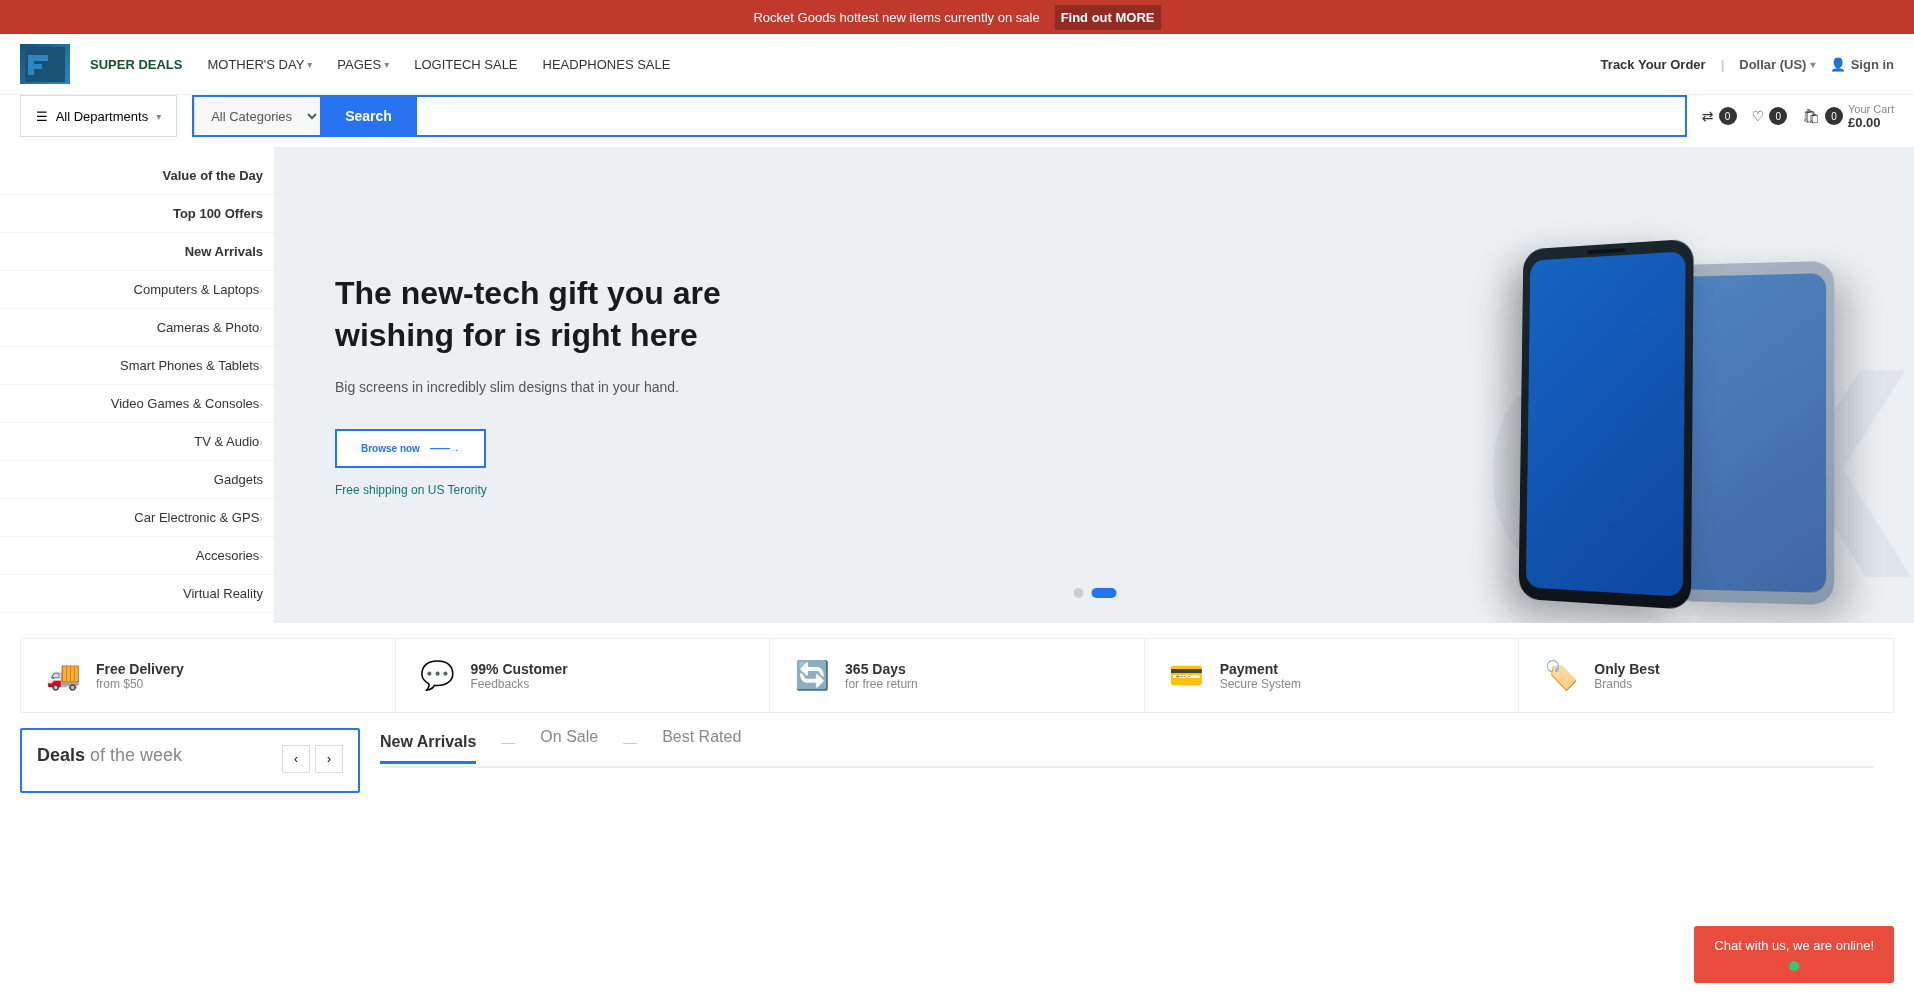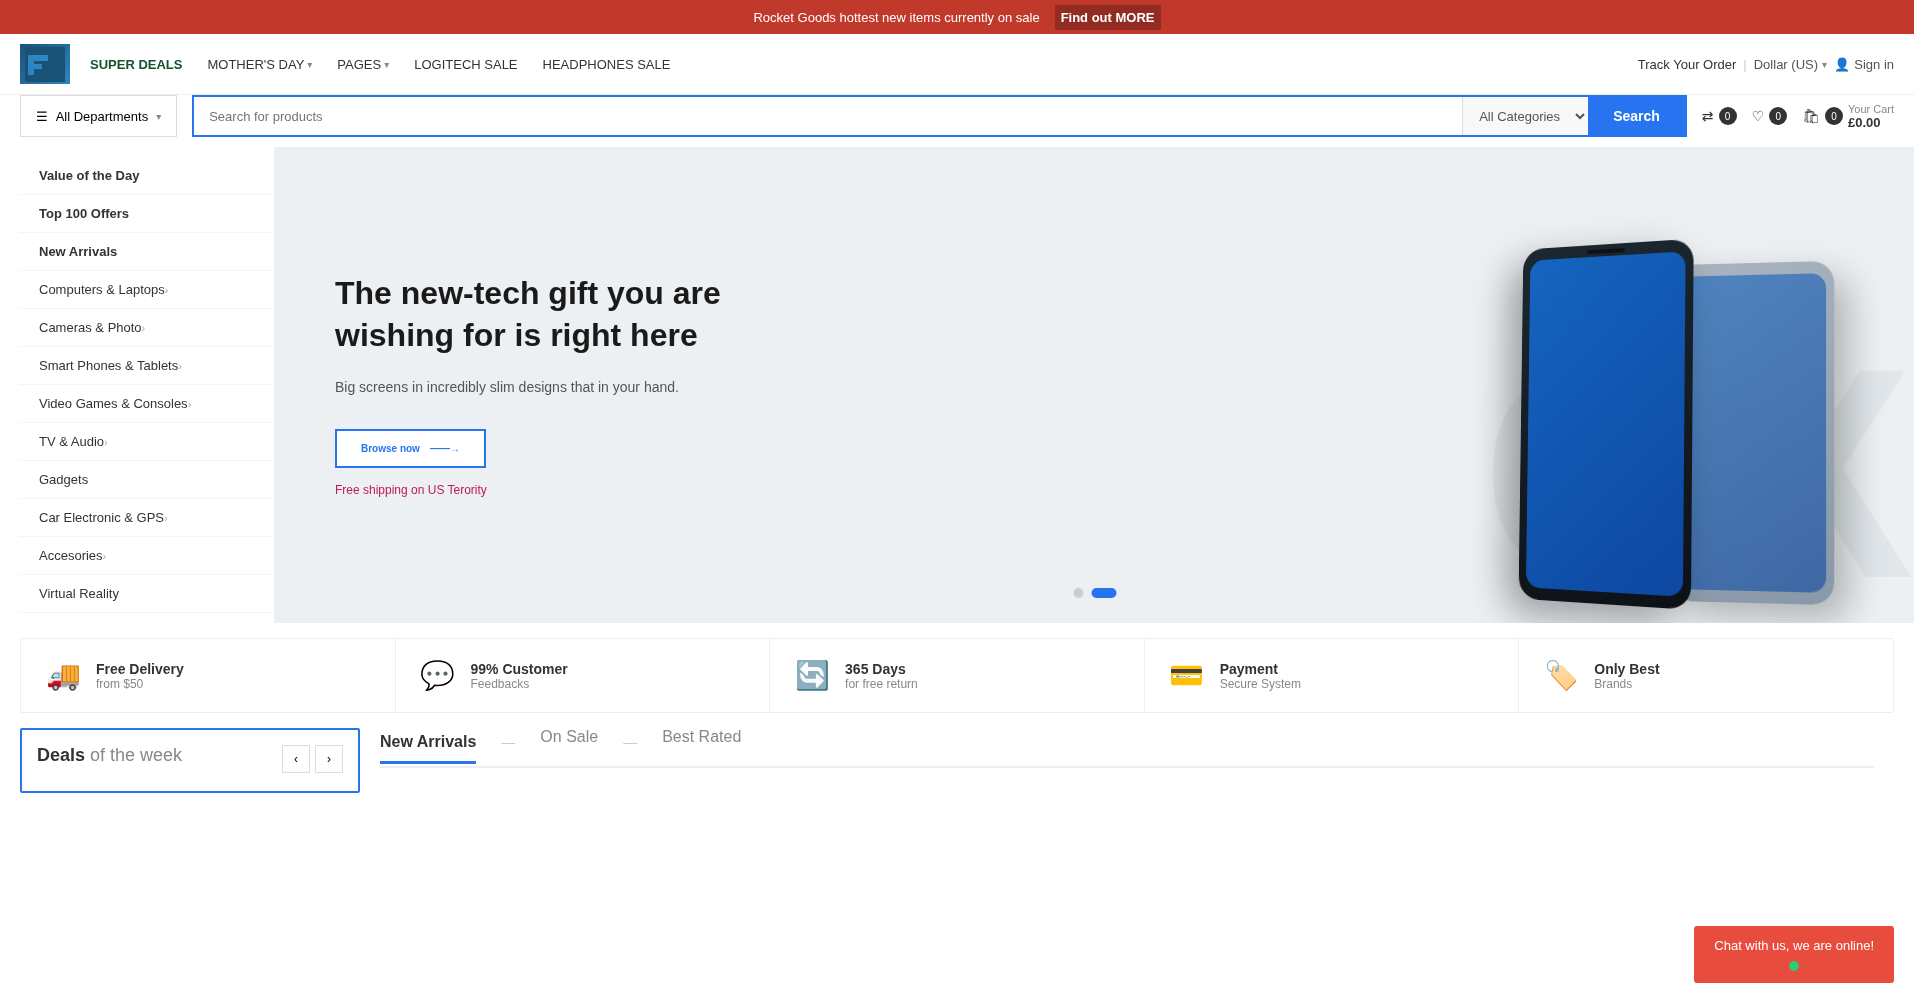--- a/index.html
+++ b/index.html
@@ -53,23 +53,24 @@
       align-items: center;
       gap: 25px;
       flex: 1;
     }
     .nav-item { font-size: 13px; cursor: pointer; color: #333; text-decoration: none; }
     .nav-item.super-deals { color: #14532d; font-weight: bold; }
     .nav-item-dropdown { display: flex; align-items: center; gap: 3px; }
     .header-right {
       display: flex;
       align-items: center;
-      gap: 7px;
+      gap: 15px;
       font-size: 13px;
       color: #555;
+      font-weight: bold;
     }
     .header-right .divider { color: #ccc; }
     .currency-select { display: flex; align-items: center; gap: 4px; cursor: pointer; }
     .sign-in { display: flex; align-items: center; gap: 4px; cursor: pointer; }
 
     
     .search-row {
       padding: 0 20px 10px;
       display: flex;
       align-items: center;
@@ -153,27 +154,26 @@
     .sidebar {
       width: 275px;
       flex-shrink: 0;
       background: #fff;
       border-right: 1px solid #eee;
       padding: 10px 0;
     }
     .sidebar-item {
       display: flex;
       align-items: center;
-      justify-content: flex-start;
-      padding: 11px 20px;
+      justify-content: flex-end;
+      padding: 11px 11px;
       cursor: pointer;
       font-size: 13px;
       color: #333;
       border-bottom: 1px solid #f5f5f5;
-      margin-left: 19px;
     }
     .sidebar-item.bold { font-weight: bold; }
     .sidebar-item .chevron { color: #aaa; font-size: 11px; }
 
     
     .hero {
       flex: 1;
       background: #ecf0f3;
       position: relative;
       min-height: 420px;
@@ -204,21 +204,21 @@
       color: #2874f0;
       background: #fff;
       padding: 12px 24px;
       font-size: 10px;
       cursor: pointer;
       font-weight: bold;
       text-decoration: none;
     }
     .hero-shipping {
       font-size: 12px;
-      color: #be185d;
+      color: #0f766e;
       margin-top: 15px;
     }
     .hero-dots {
       position: absolute;
       bottom: 25px;
       left: 50%;
       transform: translateX(-50%);
       display: flex;
       gap: 8px;
     }
@@ -418,21 +418,20 @@
 </div>
 
 <div class="search-row">
   <button class="all-departments-btn">
     <span>☰</span>
     <span>All Departments</span>
     <span class="chevron-icon">▾</span>
   </button>
 
   <div class="search-container">
-    <input class="search-input" type="text" placeholder="Search for products" style="">
     <select class="search-category">
       <option>All Categories</option>
     </select>
     <button class="search-btn">Search</button>
   </div>
 
   <div class="header-icons">
     <div class="icon-item">
       <span>⇄</span>
       <span class="icon-badge">0</span>

